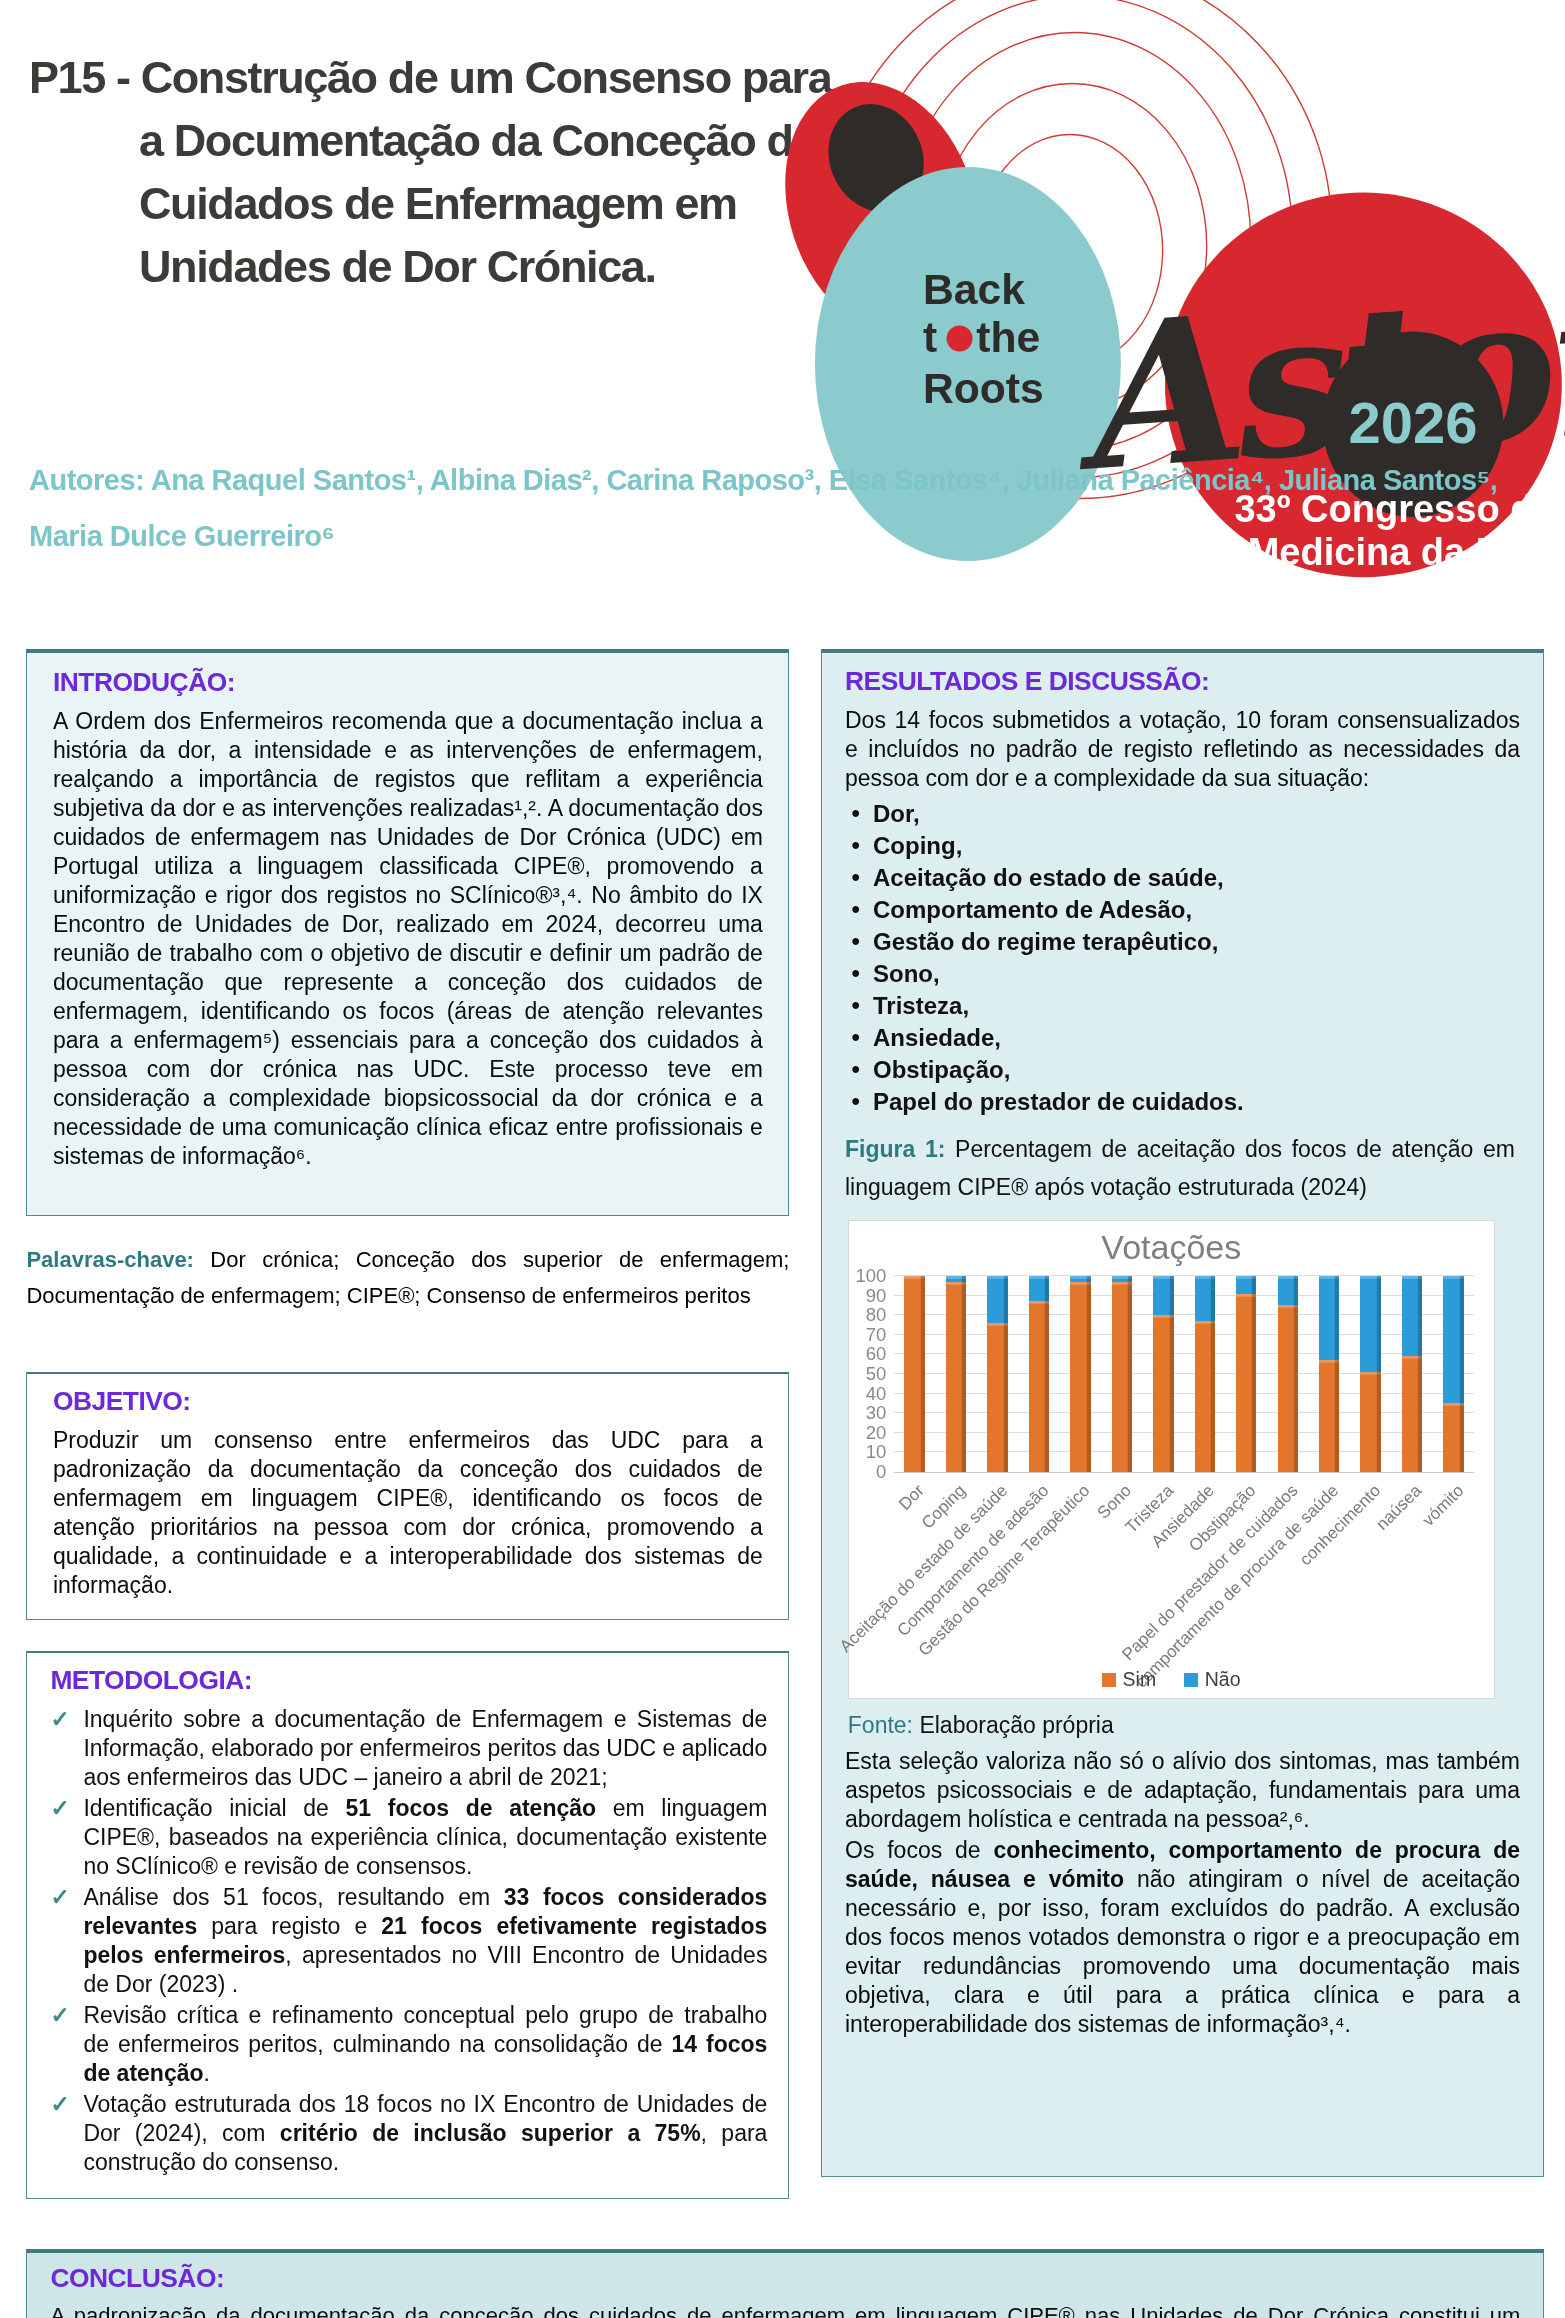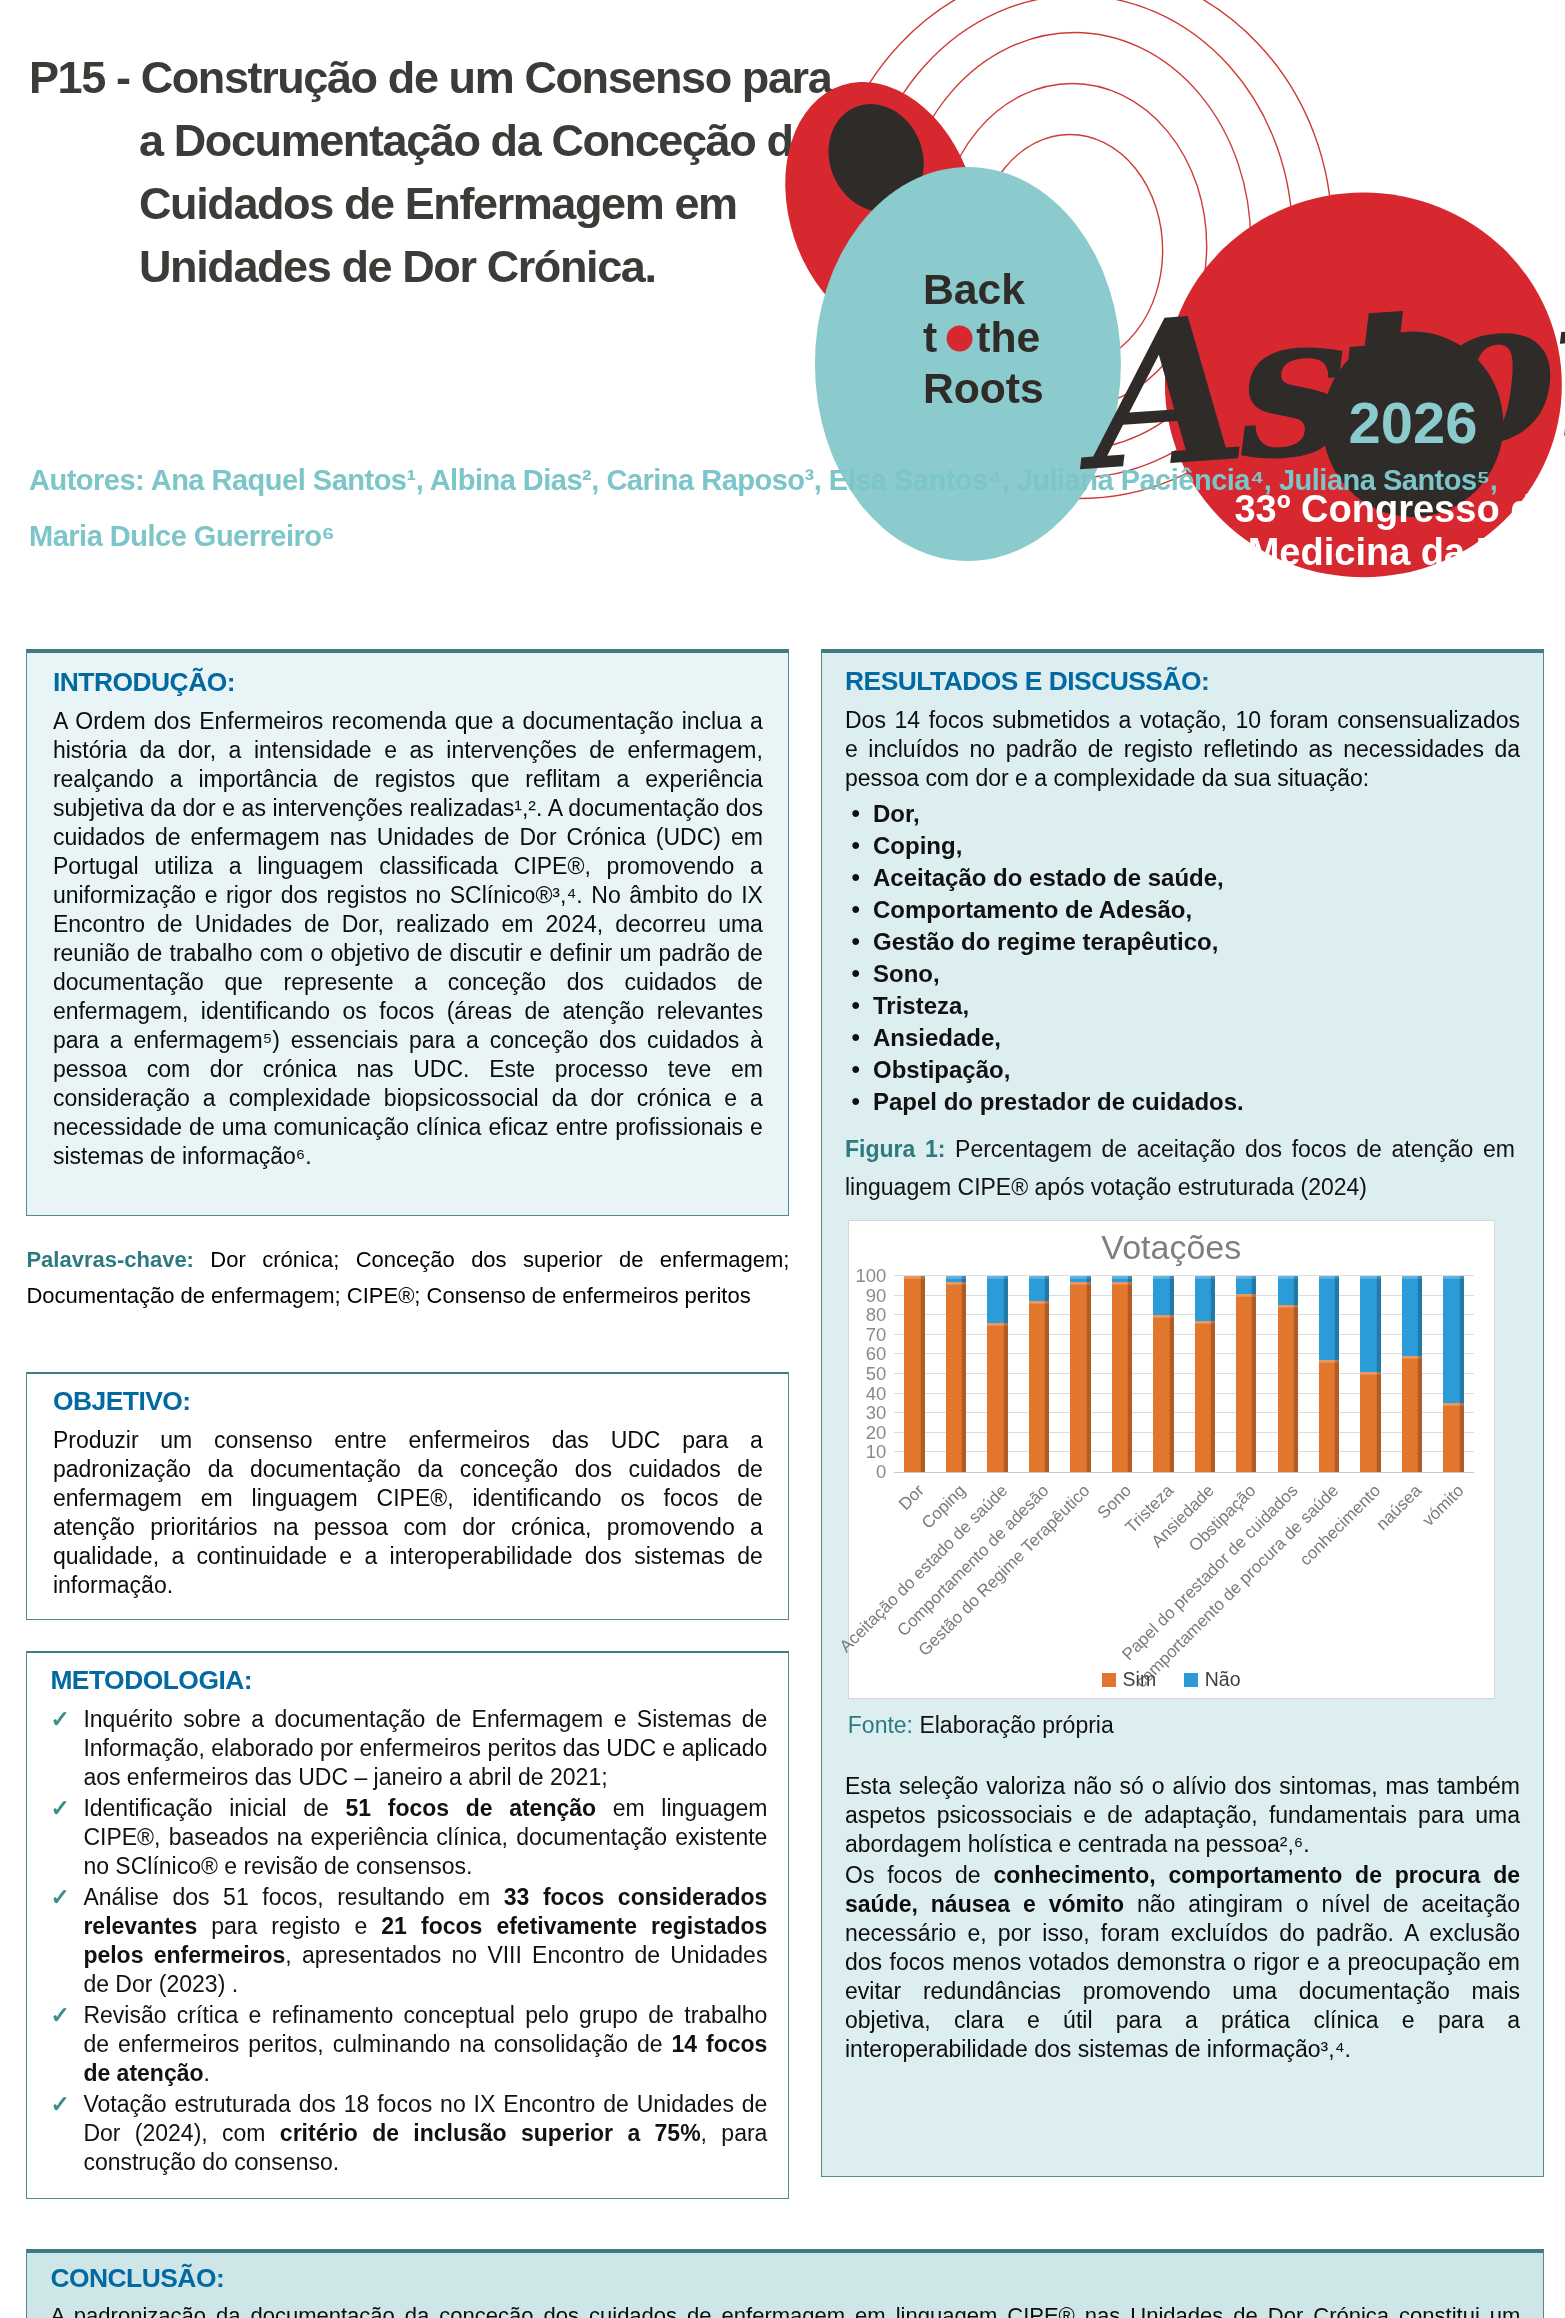--- a/index.html
+++ b/index.html
@@ -22,38 +22,38 @@
   .col-right{left:821px;width:723px;}
   .intro-box{top:649px;height:567px;background:#e8f4f5;padding:14px 25.5px;}
   .keywords{position:absolute;left:26.4px;top:1242px;width:763px;
             font-size:22px;line-height:36px;text-align:justify;color:#000;}
   .kw-label{color:#2e7a80;font-weight:bold;}
   .objetivo-box{top:1372px;height:248px;background:#ffffff;border-top-width:2.8px;padding:12px 25.5px;}
   .metodologia-box{top:1651px;height:548px;background:#ffffff;border-top-width:2.8px;padding:12px 21px 7.4px 23px;}
   .resultados-box{top:649px;height:1528px;background:#ddeef0;padding:13px 23px;}
   .conclusao-box{left:26.4px;top:2249px;width:1518px;height:327px;background:#cfe6e9;padding:10.2px 23px;}
 
-  .section-heading{color:#0369a1;font-size:26.4px;font-weight:bold;margin:0 0 9.3px 0;letter-spacing:-0.5px;}
+  .section-heading{color:#6d28d9;font-size:26.4px;font-weight:bold;margin:0 0 9.3px 0;letter-spacing:-0.5px;}
   .body-text{font-size:23px;line-height:29px;text-align:justify;color:#0c0c0c;margin:0;}
   .bold{font-weight:bold;}
 
   
   .met-list{list-style:none;margin:2.8px 0 0 0;padding:0;}
   .met-item{position:relative;padding-left:33px;font-size:23px;line-height:29px;text-align:justify;margin-bottom:1.9px;}
   .check{position:absolute;left:0;top:0;color:#3c8d8a;font-weight:bold;}
 
   
   .focos-list{list-style:none;margin:4.6px 0 0 0;padding:0;}
   .foco-item{font-size:24px;line-height:32px;font-weight:bold;padding-left:28px;position:relative;}
   .bullet{position:absolute;left:6.5px;top:-0.9px;font-weight:bold;}
   .fig-caption{font-size:23px;line-height:38px;text-align:justify;margin:12px 5px 0 0;}
   .fig-label{color:#2e7a80;font-weight:bold;}
   .fonte{font-size:23px;margin:13px 0 0 2.8px;}
   .fonte-label{color:#2e7a80;}
-  .res-par{margin-top:33px;}
+  .res-par{margin-top:8px;}
 
   
   .chart-panel{position:relative;margin:14px 0 0 2.8px;width:647px;height:479px;background:#ffffff;
                border:0.9px solid #d6d6d6;box-sizing:border-box;}
   .chart-title{text-align:center;color:#7f7f7f;font-size:34px;font-weight:normal;margin:7.4px 0 0 0;}
   .plot{position:absolute;left:45px;right:19.5px;top:55px;height:196px;border-bottom:1.4px solid #c9c9c9;}
   .gl{position:absolute;left:0;right:0;height:0.9px;background:#dcdcdc;}
   .yl{position:absolute;right:calc(100% + 7.4px);transform:translateY(50%);font-size:18.5px;color:#8a8a8a;}
   .bars{position:absolute;left:0;right:0;top:0;bottom:0;display:flex;justify-content:space-around;align-items:flex-end;}
   .slot{flex:1;display:flex;justify-content:center;align-items:flex-end;height:100%;}

